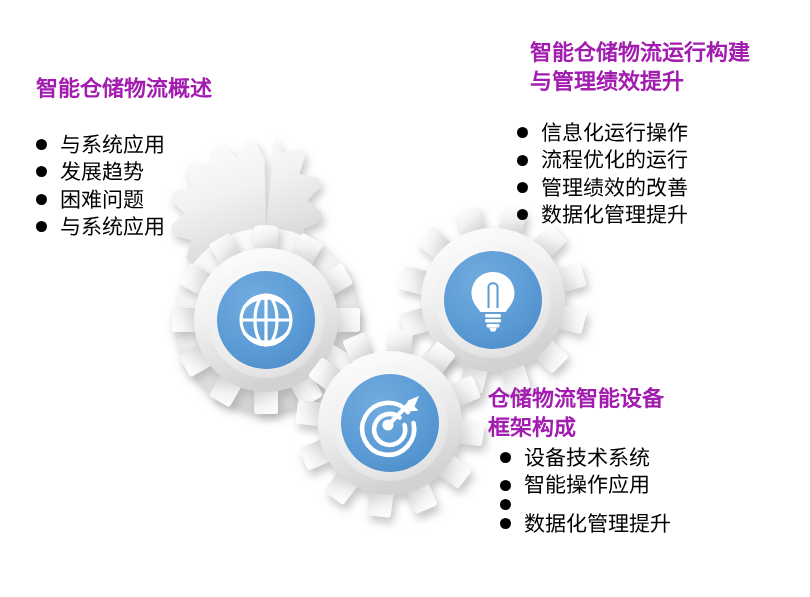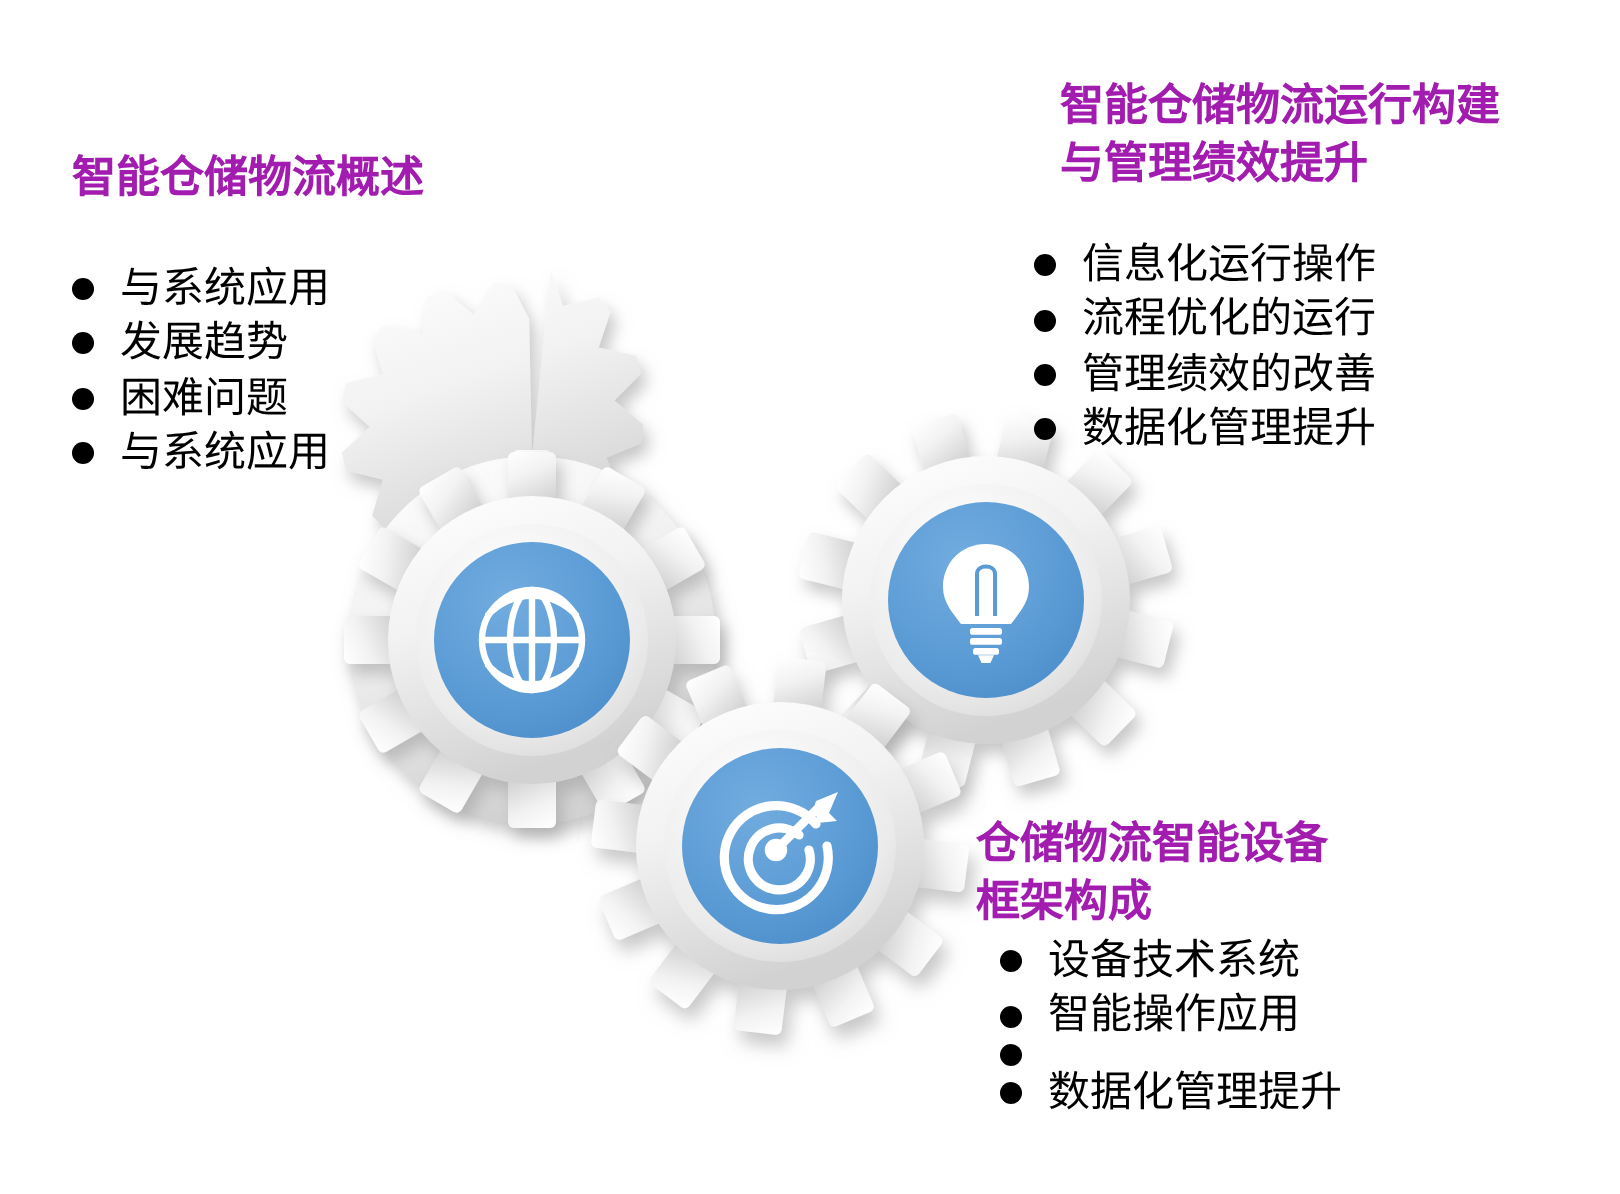--- a/index.html
+++ b/index.html
@@ -52,21 +52,21 @@
     margin-right: 13px;
   }
 
   
   #block-overview        { left: 36px;  top: 74px; }
   #block-overview .bullet-list { margin-top: 28px; margin-left: 0px; }
 
   #block-operation       { left: 530px; top: 38px; text-align: left; }
   #block-operation .bullet-list { margin-top: 23px; margin-left: -13px; }
 
-  #block-equipment       { left: 488px; top: 407px; }
+  #block-equipment       { left: 488px; top: 384px; }
   #block-equipment .bullet-list { margin-top: 2px; margin-left: 12px; }
 
   
   .gear {
     position: absolute;
   }
   .gear svg { display: block; overflow: visible; }
 </style>
 </head>
 <body>

